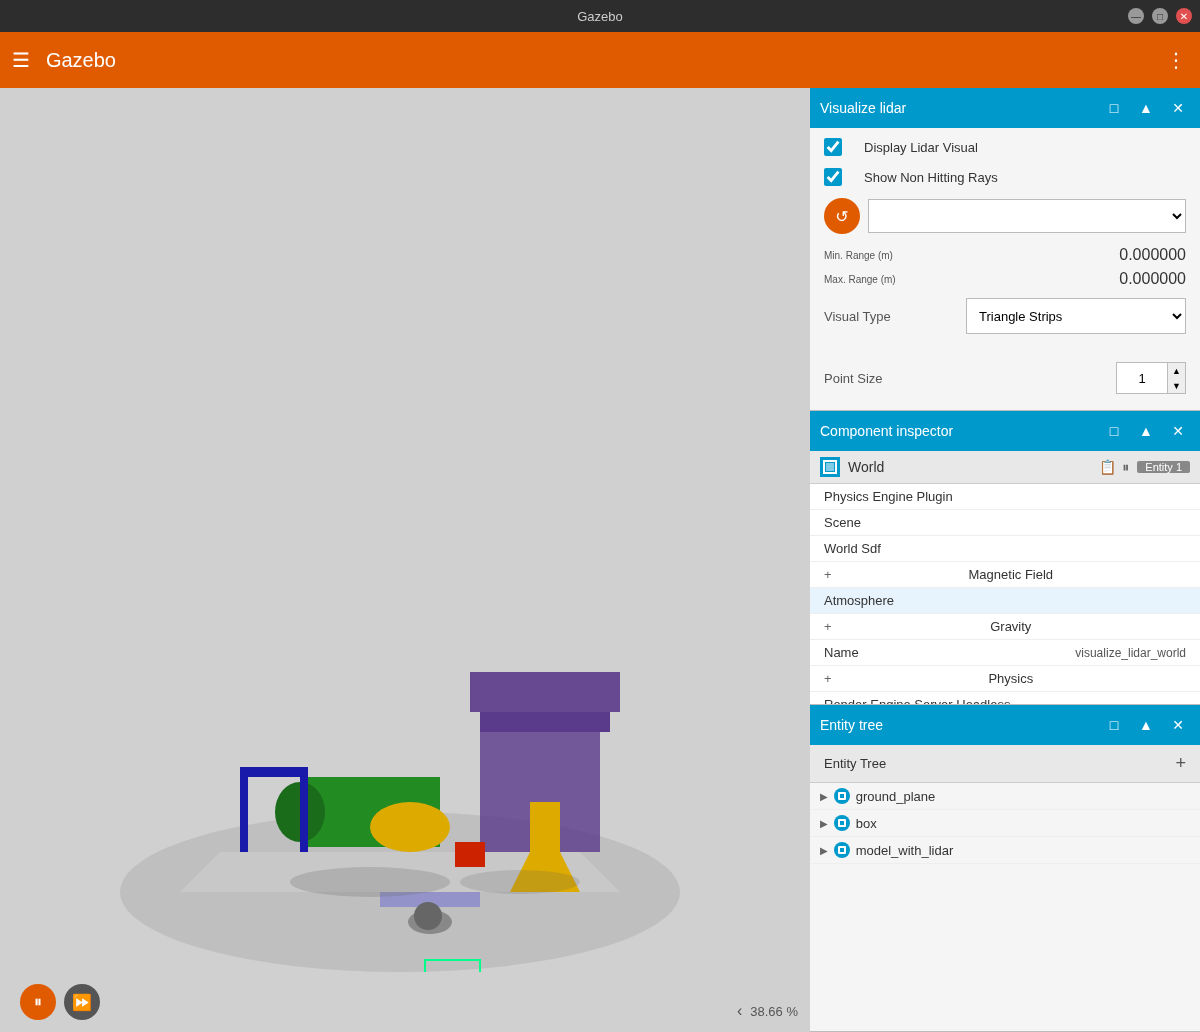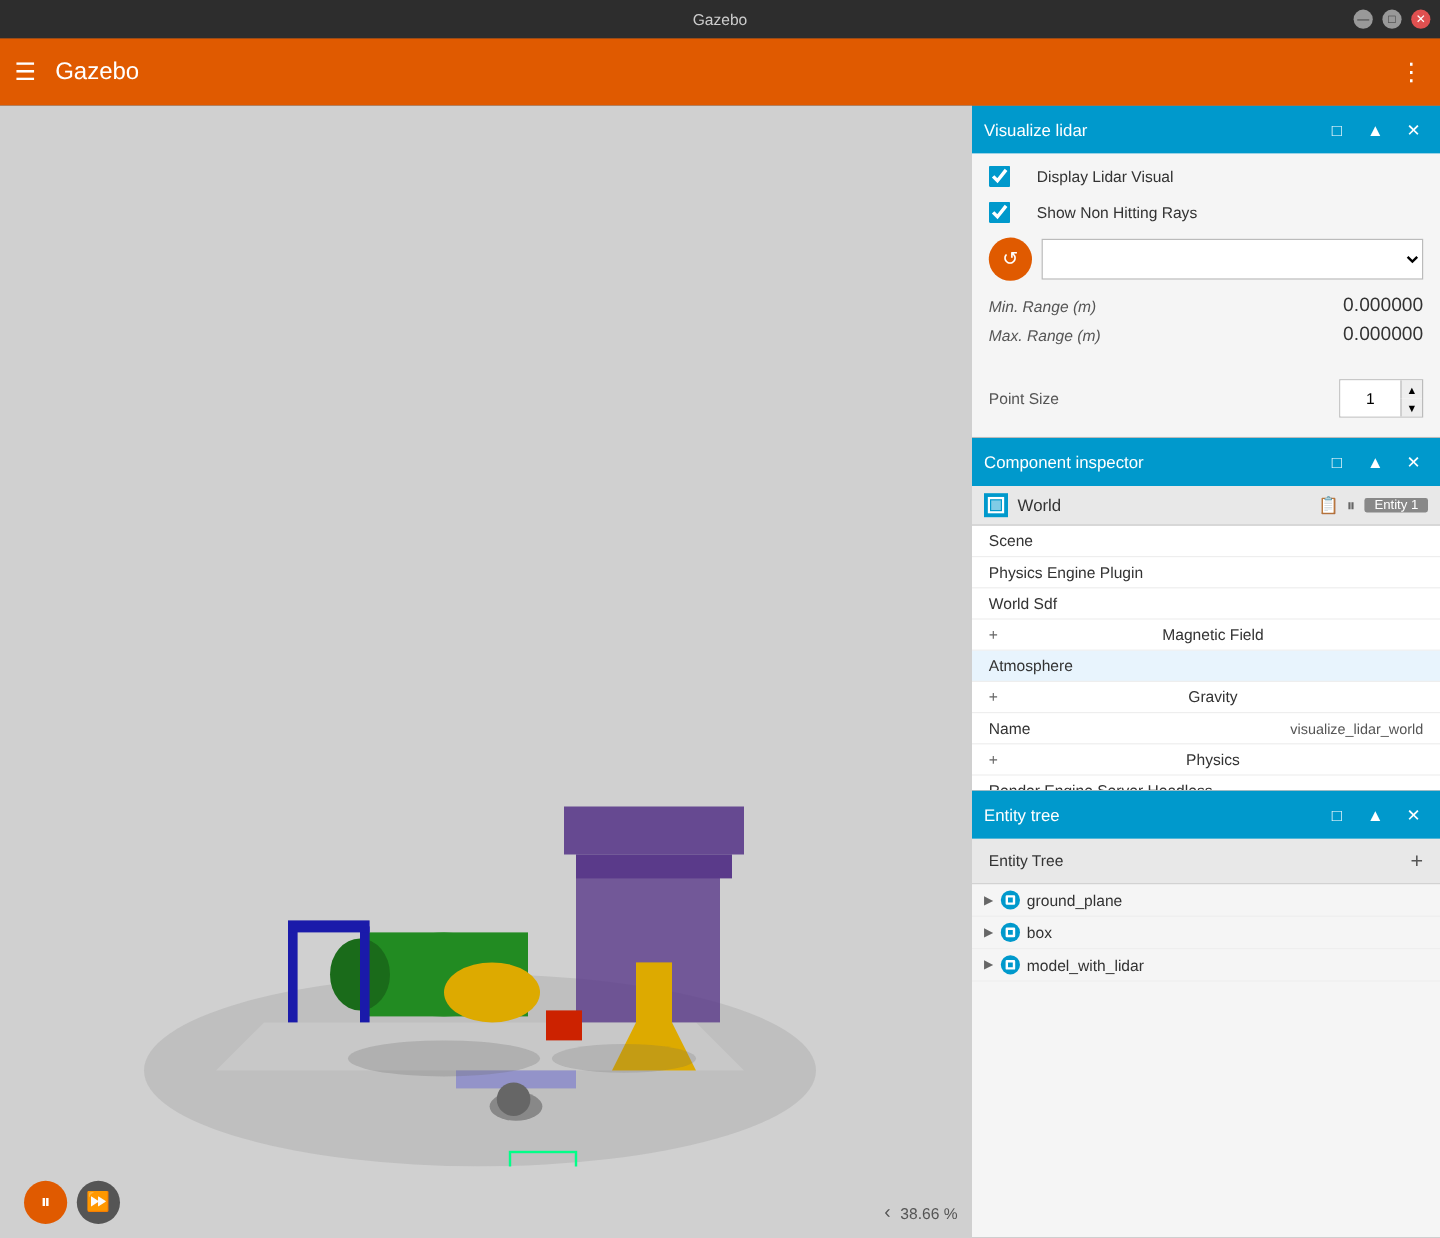--- a/index.html
+++ b/index.html
@@ -187,21 +187,21 @@
       font-size: 13px;
       cursor: pointer;
     }
 
     .range-row {
       display: flex;
       align-items: center;
       justify-content: space-between;
       margin-bottom: 6px;
     }
-    .range-label { color: #555; font-size: 13px; font-style: italic; }
+    .range-label { color: #555; font-size: 10px; }
     .range-value { color: #333; font-size: 16px; font-weight: 500; }
 
     .visual-type-row {
       display: flex;
       align-items: center;
       justify-content: space-between;
       margin-top: 10px;
       margin-bottom: 12px;
     }
     .field-label { color: #555; font-size: 13px; }
@@ -449,20 +449,28 @@
             <option></option>
           </select>
         </div>
         <div class="range-row">
           <span class="range-label">Min. Range (m)</span>
           <span class="range-value">0.000000</span>
         </div>
         <div class="range-row">
           <span class="range-label">Max. Range (m)</span>
           <span class="range-value">0.000000</span>
+        </div>
+        <div class="visual-type-row">
+          <span class="field-label">Visual Type</span>
+          <select class="visual-type-select">
+            <option>Triangle Strips</option>
+            <option>Points</option>
+            <option>Billboards</option>
+          </select>
         </div>
         <div class="point-size-row">
           <span class="field-label">Point Size</span>
           <div class="spinner-wrap">
             <input type="text" class="spinner-input" value="1" style="">
             <div class="spinner-btns">
               <button class="spinner-btn">▲</button>
               <button class="spinner-btn">▼</button>
             </div>
           </div>
@@ -486,25 +494,25 @@
         </div>
         <span class="ci-world-label">World</span>
         <div class="ci-actions">
           <button class="ci-action-btn">📋</button>
           <button class="ci-action-btn">⏸</button>
         </div>
         <span class="entity-badge">Entity 1</span>
       </div>
       <div class="ci-list" style="max-height:220px; overflow-y:auto;">
         <div class="ci-item">
+          <span class="ci-item-name">Physics Engine Plugin</span>
+          <span class="ci-item-value"></span>
+        </div>
+        <div class="ci-item">
           <span class="ci-item-name">Scene</span>
-          <span class="ci-item-value"></span>
-        </div>
-        <div class="ci-item">
-          <span class="ci-item-name">Physics Engine Plugin</span>
           <span class="ci-item-value"></span>
         </div>
         <div class="ci-item">
           <span class="ci-item-name">World Sdf</span>
           <span class="ci-item-value"></span>
         </div>
         <div class="ci-item">
           <span class="expand-icon">+</span>
           <span class="ci-item-name">Magnetic Field</span>
           <span class="ci-item-value"></span>

